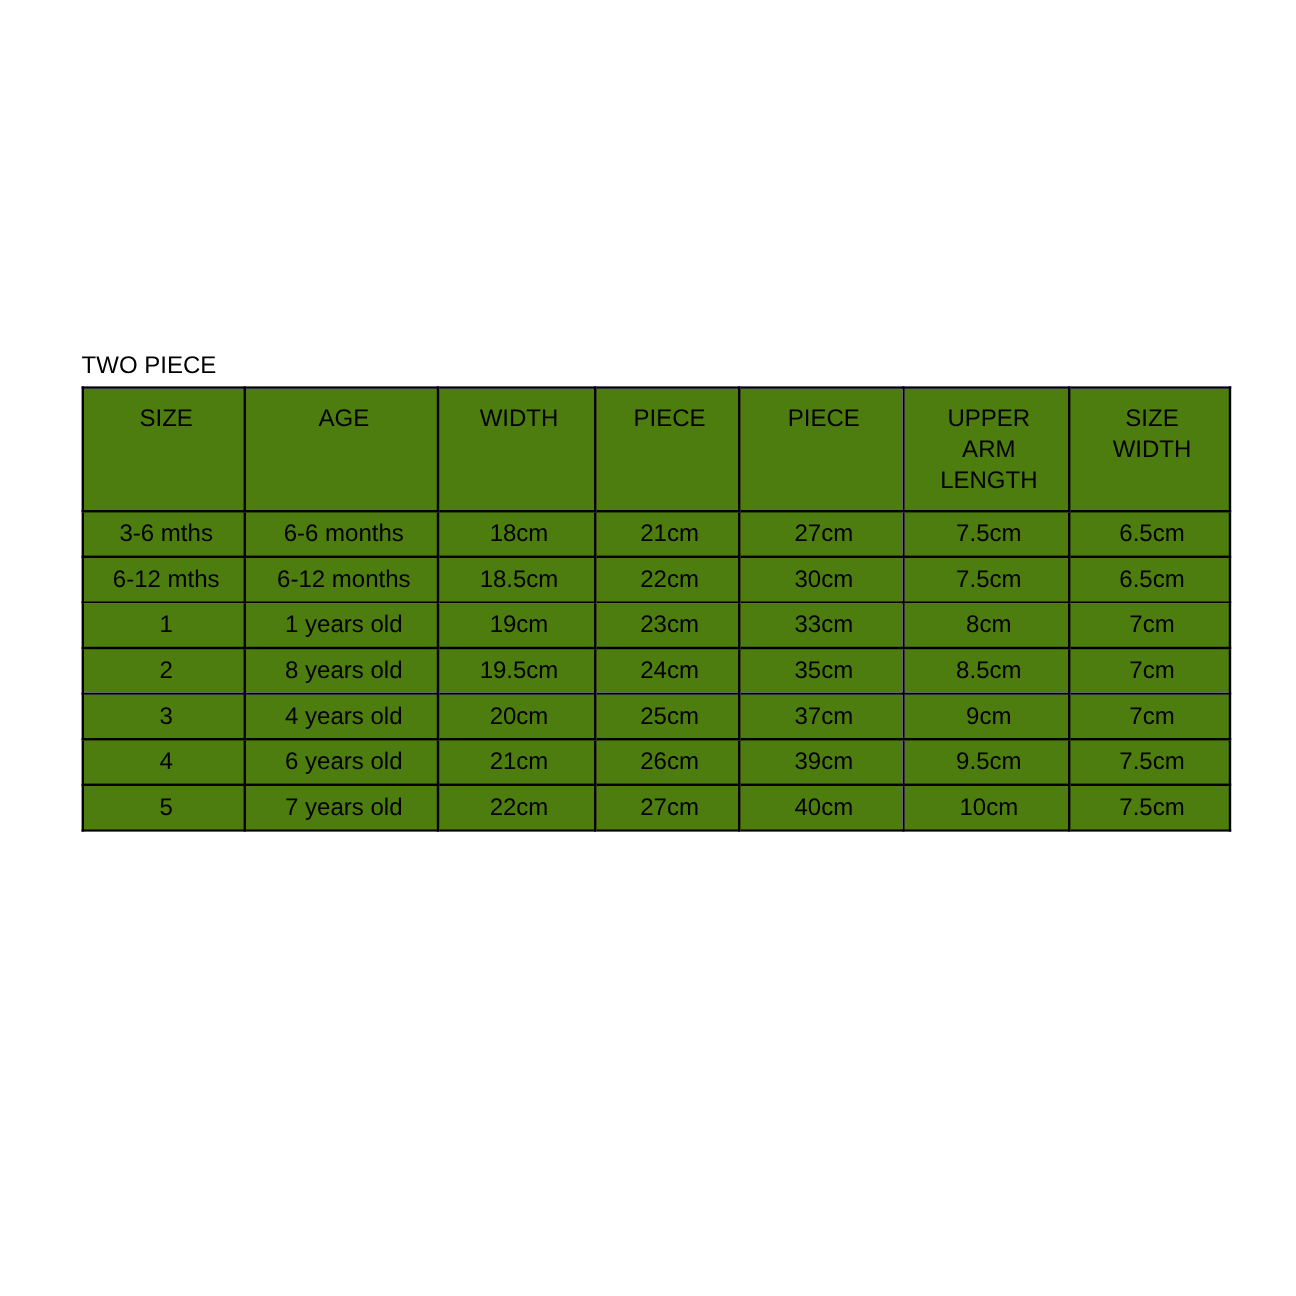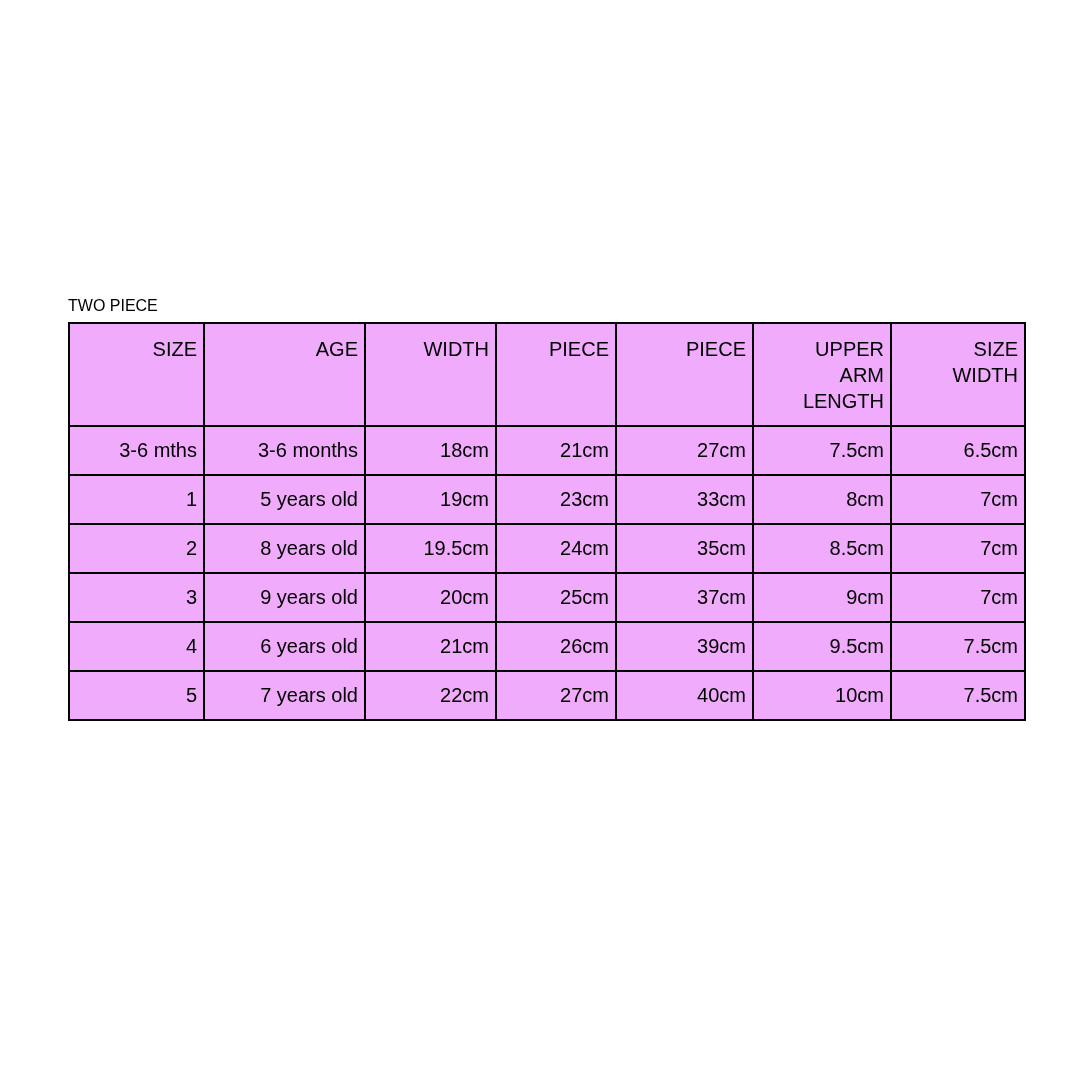--- a/index.html
+++ b/index.html
@@ -11,54 +11,54 @@
     color: #000000;
     position: relative;
     overflow: hidden;
   }
   .chart-wrap {
     position: absolute;
     left: 68px;
     top: 294px;
   }
   .chart-title {
-    font-size: 16px;
+    font-size: 20px;
     line-height: 23px;
     margin: 0 0 5px 0;
     color: #000000;
   }
   table.size-table {
     border-collapse: collapse;
     table-layout: fixed;
     width: 956px;
     background: #ffffff;
   }
   table.size-table th,
   table.size-table td {
     border: 2px solid #000000;
     font-size: 20px;
     font-weight: 400;
-    text-align: right;
+    text-align: center;
     padding: 0 6px 0 10px;
     overflow: hidden;
     color: #000000;
-    background: #f0abfc;
+    background: #4d7c0f;
   }
   table.size-table thead tr { height: 103px; }
   table.size-table th {
     vertical-align: top;
     padding-top: 12px;
     line-height: 26px;
   }
   table.size-table th .hdr {
     display: inline-block;
     width: min-content; 
     white-space: normal;
   }
-  table.size-table tbody tr { height: 49px; }
+  table.size-table tbody tr { height: 38px; }
   table.size-table td {
     vertical-align: middle;
     line-height: 23px;
   }
 </style>
 </head>
 <body>
 
 <div class="chart-wrap">
   <div class="chart-title">TWO PIECE</div>
@@ -80,48 +80,57 @@
           <th><span class="hdr">WIDTH</span></th>
           <th><span class="hdr">PIECE</span></th>
           <th><span class="hdr">PIECE</span></th>
           <th><span class="hdr">UPPER ARM LENGTH</span></th>
           <th><span class="hdr">SIZE WIDTH</span></th>
         </tr>
     </thead>
     <tbody>
         <tr>
           <td>3-6 mths</td>
-          <td>3-6 months</td>
+          <td>6-6 months</td>
           <td>18cm</td>
           <td>21cm</td>
           <td>27cm</td>
           <td>7.5cm</td>
           <td>6.5cm</td>
         </tr>
         <tr>
+          <td>6-12 mths</td>
+          <td>6-12 months</td>
+          <td>18.5cm</td>
+          <td>22cm</td>
+          <td>30cm</td>
+          <td>7.5cm</td>
+          <td>6.5cm</td>
+        </tr>
+        <tr>
           <td>1</td>
-          <td>5 years old</td>
+          <td>1 years old</td>
           <td>19cm</td>
           <td>23cm</td>
           <td>33cm</td>
           <td>8cm</td>
           <td>7cm</td>
         </tr>
         <tr>
           <td>2</td>
           <td>8 years old</td>
           <td>19.5cm</td>
           <td>24cm</td>
           <td>35cm</td>
           <td>8.5cm</td>
           <td>7cm</td>
         </tr>
         <tr>
           <td>3</td>
-          <td>9 years old</td>
+          <td>4 years old</td>
           <td>20cm</td>
           <td>25cm</td>
           <td>37cm</td>
           <td>9cm</td>
           <td>7cm</td>
         </tr>
         <tr>
           <td>4</td>
           <td>6 years old</td>
           <td>21cm</td>

